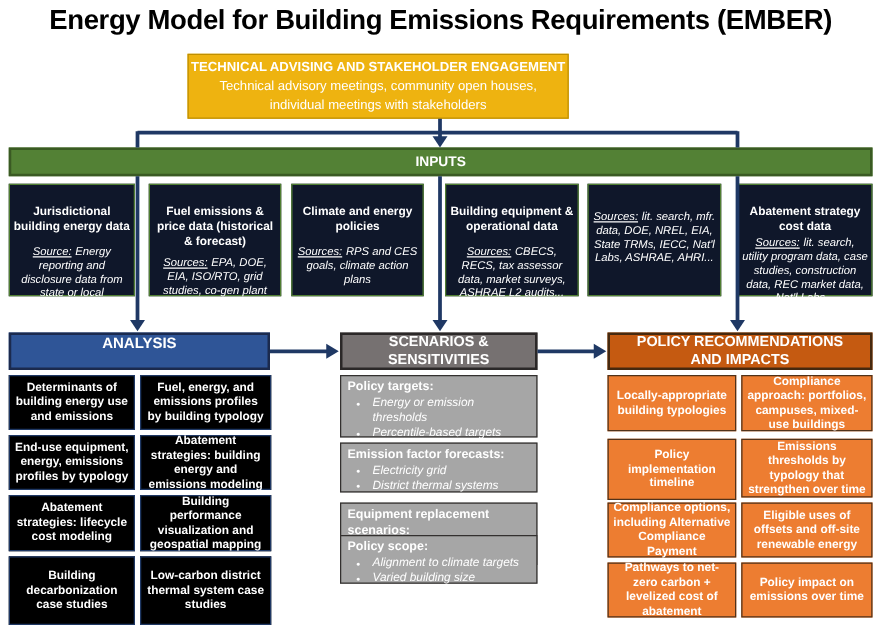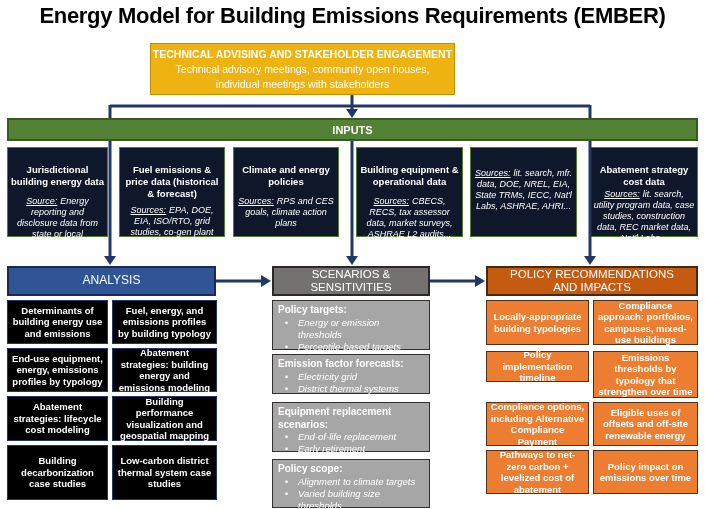--- a/index.html
+++ b/index.html
@@ -37,22 +37,22 @@
     background:#0f172a; border:1.3px solid #507E32;
     color:#ffffff; text-align:center; padding:16px 2px;
   }
   .gbox .g-title { font-size:9.5px; font-weight:bold; line-height:12px; }
   .gbox .g-src   { font-size:9px; font-style:italic; line-height:11px; margin-top:8px; }
   .gbox .g-src.tight { margin-top:1px; }
   .src-label { text-decoration:underline; margin-right:3px; }
 
   
   .col-header {
-    top:266px; height:30px; color:#ffffff; font-weight:normal; text-align:center;
-    display:flex; align-items:center; justify-content:center; line-height:13.5px;
+    top:266px; height:30px; color:#ffffff; font-weight:bold; text-align:center;
+    display:flex; align-items:flex-start; justify-content:center; line-height:13.5px;
   }
   .hdr-analysis  { left:7px;   width:209px; background:#2F5597; border:2px solid #1B2A4E; font-size:12px; }
   .hdr-scenarios { left:272px; width:158px; background:#767171; border:2px solid #2B2828; font-size:11.5px; padding:0 20px; }
   .hdr-policy    { left:486px; width:212px; background:#C55A11; border:2px solid #46290F; font-size:11.5px; padding:0 16px; }
 
   
   .ibox {
     color:#ffffff; font-weight:bold; font-size:9.5px; line-height:11.5px;
     text-align:center; display:flex; align-items:center; justify-content:center;
     padding:2px 3px;
@@ -144,30 +144,30 @@
     <div class="s-title">Emission factor forecasts:</div>
     <div class="s-bullet">Electricity grid</div>
     <div class="s-bullet">District thermal systems</div>
   </div>
   <div class="abs sbox" style="top:402px;height:50px;">
     <div class="s-title">Equipment replacement scenarios:</div>
     <div class="s-bullet">End-of-life replacement</div>
     <div class="s-bullet">Early retirement</div>
     <div class="s-bullet">Immediate retrofit</div>
   </div>
-  <div class="abs sbox" style="top:459px;height:49px;">
+  <div class="abs sbox" style="top:428px;height:39px;">
     <div class="s-title">Policy scope:</div>
     <div class="s-bullet">Alignment to climate targets</div>
     <div class="s-bullet">Varied building size thresholds</div>
     <div class="s-bullet">Varied timelines</div>
   </div>
 
   <div class="abs ibox orange" style="left:486px;top:300px;width:103px;height:45px;">Locally-appropriate building typologies</div>
   <div class="abs ibox orange" style="left:593px;top:300px;width:105px;height:45px;">Compliance approach: portfolios, campuses, mixed-use buildings</div>
-  <div class="abs ibox orange" style="left:486px;top:351px;width:103px;height:31px;">Policy implementation timeline</div>
+  <div class="abs ibox orange" style="left:486px;top:351px;width:103px;height:49px;">Policy implementation timeline</div>
   <div class="abs ibox orange" style="left:593px;top:351px;width:105px;height:47px;">Emissions thresholds by typology that strengthen over time</div>
   <div class="abs ibox orange" style="left:486px;top:402px;width:103px;height:44px;">Compliance options, including Alternative Compliance Payment</div>
   <div class="abs ibox orange" style="left:593px;top:402px;width:105px;height:44px;">Eligible uses of offsets and off-site renewable energy</div>
   <div class="abs ibox orange" style="left:486px;top:450px;width:103px;height:44px;">Pathways to net-zero carbon + levelized cost of abatement</div>
   <div class="abs ibox orange" style="left:593px;top:450px;width:105px;height:44px;">Policy impact on emissions over time</div>
 
   <svg class="connectors" width="705" height="509" viewBox="0 0 705 509">
     <g stroke="#1F3864" stroke-width="3" fill="#1F3864">
 
       <line x1="352" y1="95" x2="352" y2="110"></line>

